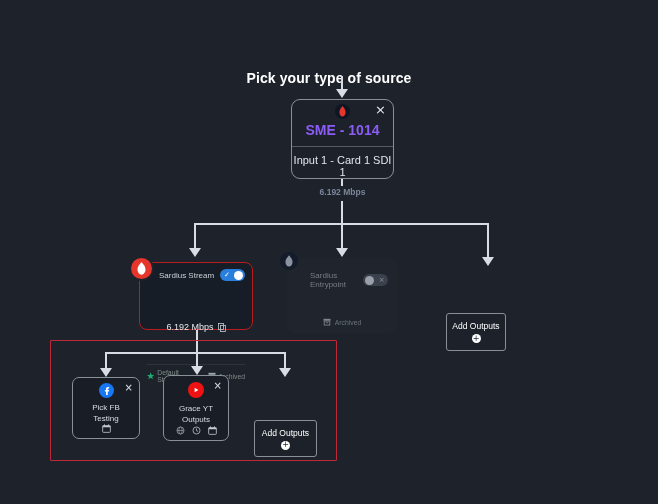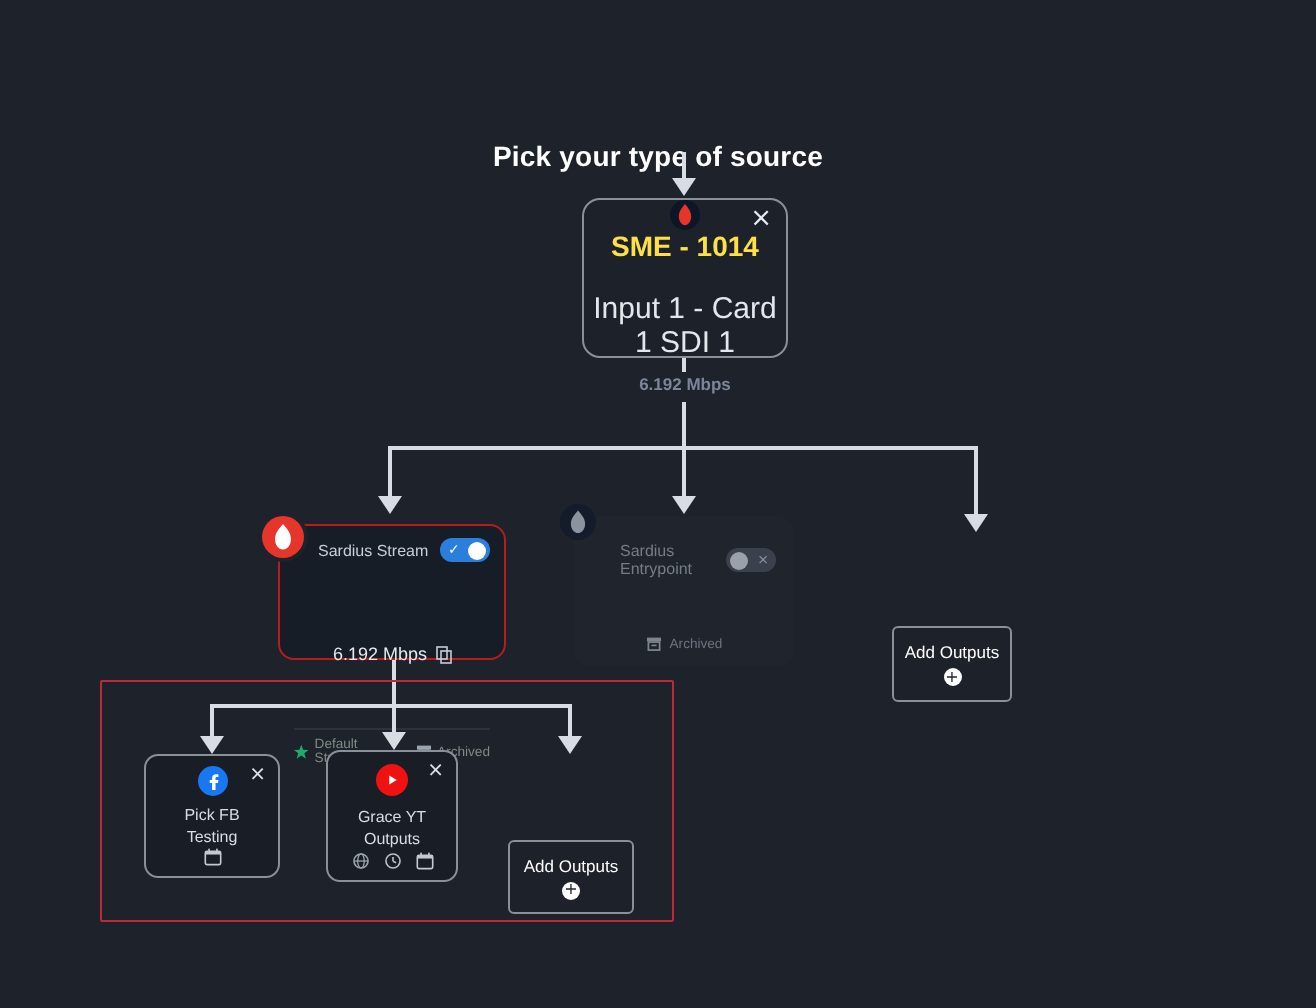--- a/index.html
+++ b/index.html
@@ -52,27 +52,27 @@
   }
   .flame-badge.inline{ background:#0d1624; }
   .flame-glyph{ display:block; }
   #source-close{
     position:absolute; right:7px; top:3px;
     font-size:13px; line-height:13px; color:#e9ecef;
     cursor:pointer; font-family:"DejaVu Sans", sans-serif;
   }
   #source-title{
     text-align:center; font-size:14px; font-weight:bold;
-    color:#fde047; margin-top:0px;
+    color:#8b5cf6; margin-top:0px;
   }
   #source-divider{
     margin:8px 0 0 0; height:1px; background:#555b64;
   }
   #source-sub{
-    text-align:center; font-size:15px; color:#e3e6ea;
+    text-align:center; font-size:11px; color:#e3e6ea;
     margin-top:7px;
   }
 
   
   #bitrate-label{
     left:291px; top:187px; width:103px;
     text-align:center;
     font-size:8.5px; font-weight:bold;
     color:#7c8699;
   }

